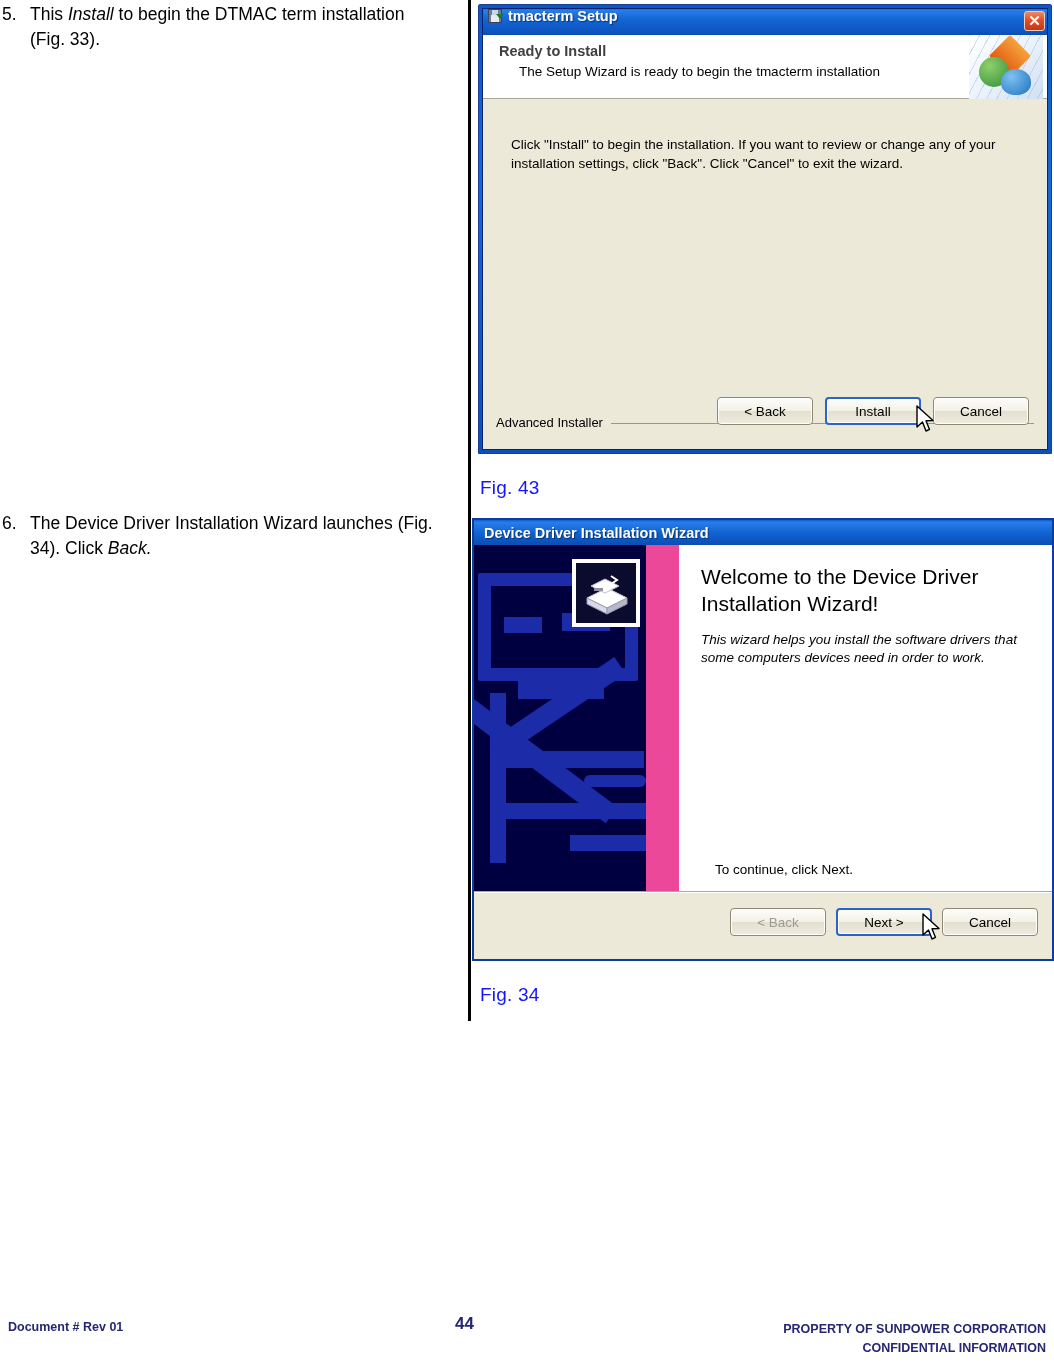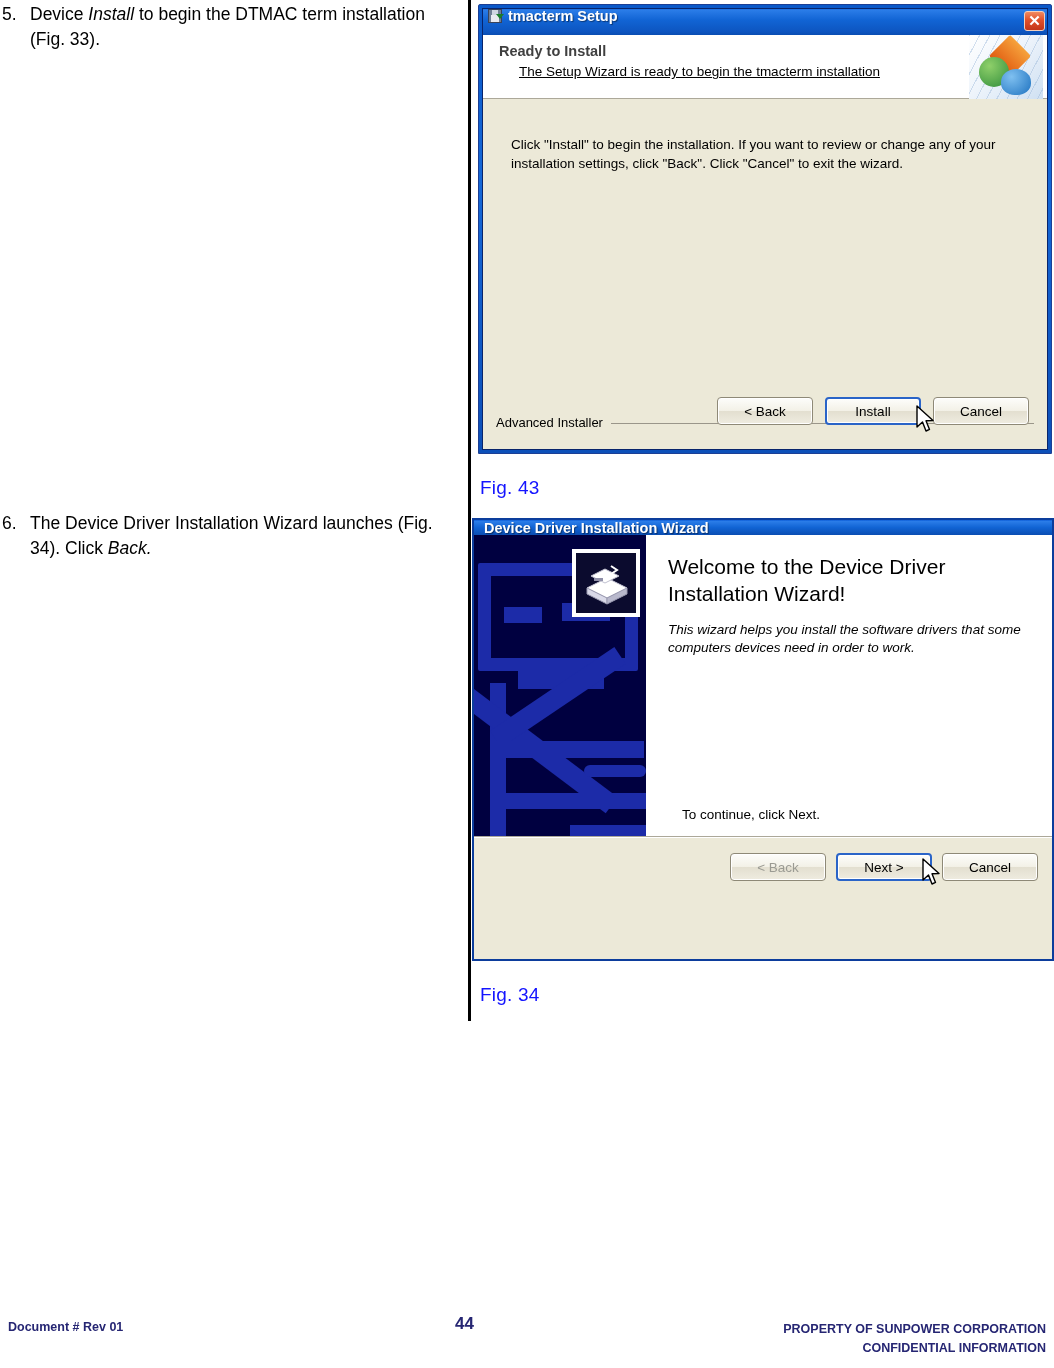--- a/index.html
+++ b/index.html
@@ -140,21 +140,21 @@
     height: 64px;
     border-bottom: 1px solid #aca899;
     position: relative;
     padding: 8px 0 0 16px;
   }
   .xp-header-title {
     font-size: 14.5px; font-weight: bold; color: #404040;
     margin-bottom: 5px;
   }
   .xp-header-sub {
-    font-size: 13.5px; color: #000; margin-left: 20px; text-decoration: underline;
+    font-size: 13.5px; color: #000; margin-left: 20px;
   }
   .xp-header-logo {
     position: absolute; right: 4px; top: 0px;
     width: 74px; height: 64px;
     overflow: hidden;
     background: linear-gradient(135deg,#ffffff 0%,#eef4fb 45%,#cfe0f2 100%);
   }
   .logo-diamond {
     position: absolute; left: 26px; top: 6px;
     width: 30px; height: 30px;
@@ -231,31 +231,32 @@
   
   #dlg-ddiw {
     left: 472px; top: 518px;
     width: 582px; height: 443px;
     border: 2px solid #0c3d9c;
     background: #ece9d8;
     padding: 0;
     overflow: hidden;
   }
   #dlg-ddiw .ddiw-title {
-    height: 15px;
+    height: 25px;
     background: linear-gradient(to bottom,#0e5fd8 0%,#2a7ce8 10%,#1164d4 50%,#0a4db2 100%);
     display: flex; align-items: center;
     padding-left: 10px;
   }
   #dlg-ddiw .ddiw-title .xp-title-text { margin-left: 0; font-size: 14.5px; }
   .ddiw-main {
     display: flex;
-    height: 302px;
-    background: #ffffff;
+    height: 347px;
+    background: #ec4899;
     border-bottom: 1px solid #aca899;
+    gap: 33px;
   }
   .ddiw-side {
     width: 172px; flex: 0 0 172px;
     background: #000040;
     position: relative;
     overflow: hidden;
   }
   .ddiw-side .mon-shape {
     position: absolute;
     background: #1c2ba8;
@@ -339,21 +340,21 @@
 </style>
 </head>
 <body>
 
 <div class="page">
 
   <div class="steps">
 
     <div class="step" id="step5">
       <div class="step-num">5.</div>
-      <div class="step-text"><span>Device </span><i>Install</i><span> to begin the DTMAC term installation (Fig. 33).</span></div>
+      <div class="step-text"><span>This </span><i>Install</i><span> to begin the DTMAC term installation (Fig. 33).</span></div>
     </div>
 
     <div class="step" id="step6">
       <div class="step-num">6.</div>
       <div class="step-text"><span>The Device Driver Installation Wizard launches (Fig. 34). Click </span><i>Back.</i></div>
     </div>
 
   </div>
 
   <div class="vrule"></div>

